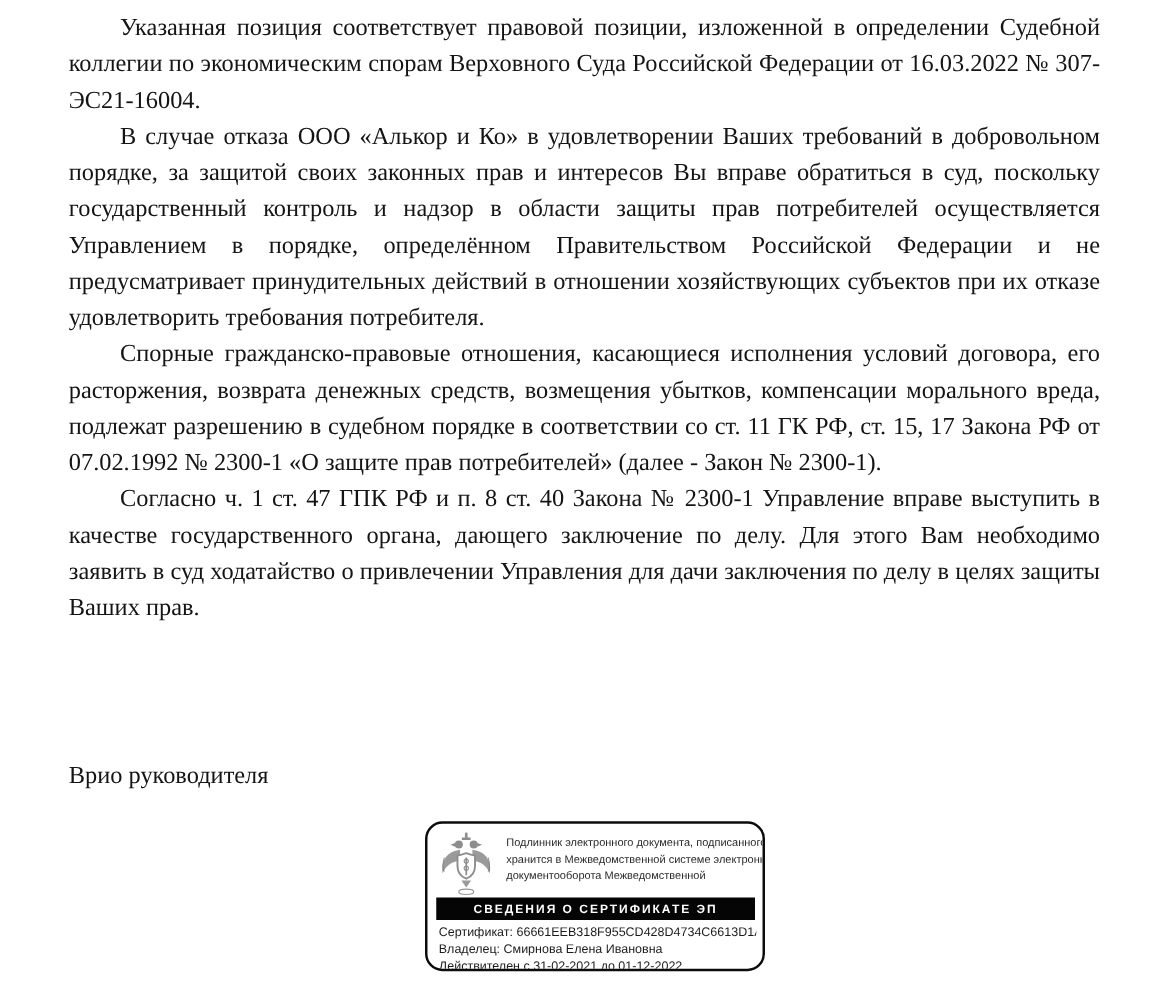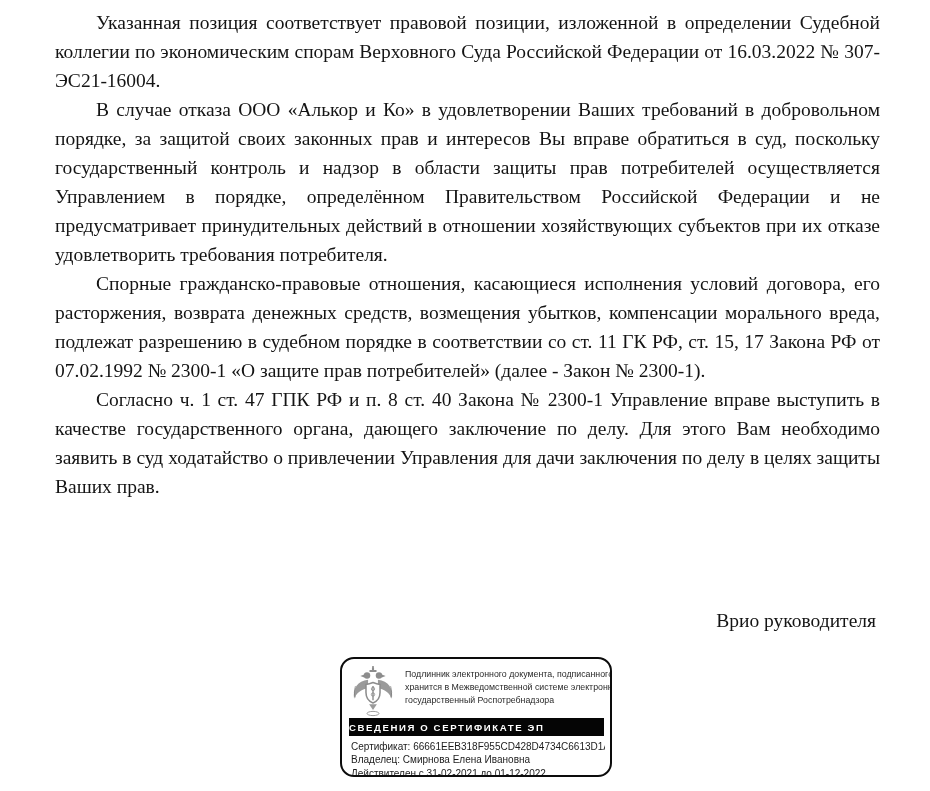--- a/index.html
+++ b/index.html
@@ -28,21 +28,21 @@
   .body-text p {
     margin: 0;
     text-indent: 41px;
   }
   .signature-row {
     position: absolute;
     left: 55px;
     right: 54px;
     top: 606px;
     display: flex;
-    justify-content: flex-end;
+    justify-content: space-between;
     font-size: 19.5px;
     line-height: 29px;
   }
   .stamp {
     position: absolute;
     left: 340px;
     top: 657px;
     width: 272px;
     height: 120px;
     box-sizing: border-box;
@@ -68,20 +68,21 @@
     margin-left: 9px;
     margin-top: 3px;
     font-size: 8.8px;
     line-height: 12.8px;
     color: #2a2a2a;
     white-space: nowrap;
   }
   .stamp-banner {
     background: #050505;
     color: #ffffff;
+    text-align: center;
     font-size: 9.6px;
     font-weight: bold;
     letter-spacing: 1.6px;
     padding: 3.5px 0 3px 0;
     margin: 1px 1px 4px 1px;
   }
   .stamp-lines {
     font-size: 10px;
     line-height: 13.8px;
     padding-left: 3px;
@@ -131,21 +132,21 @@
         <circle cx="32" cy="34" r="2.4" fill="none" stroke="#8d8d8d" stroke-width="1.2"></circle>
         <circle cx="32" cy="42" r="2.4" fill="none" stroke="#8d8d8d" stroke-width="1.2"></circle>
 
         <path d="M26.5 56 h11 l-5.5 8 z" fill="#9a9a9a"></path>
 
         <ellipse cx="32" cy="69" rx="8.5" ry="3" fill="none" stroke="#9a9a9a" stroke-width="1.4"></ellipse>
       </svg>
       <div class="stamp-header">
         <div>Подлинник электронного документа, подписанного ЭП,</div>
         <div>хранится в Межведомственной системе электронного</div>
-        <div>государственный Роспотребнадзора</div>
+        <div>документооборота Межведомственной</div>
       </div>
     </div>
     <div class="stamp-banner">СВЕДЕНИЯ О СЕРТИФИКАТЕ ЭП</div>
     <div class="stamp-lines">
       <div>Сертификат: 66661EEB318F955CD428D4734C6613D1A9D66</div>
       <div>Владелец: Смирнова Елена Ивановна</div>
       <div>Действителен с 31-02-2021 до 01-12-2022</div>
     </div>
   </div>
 

